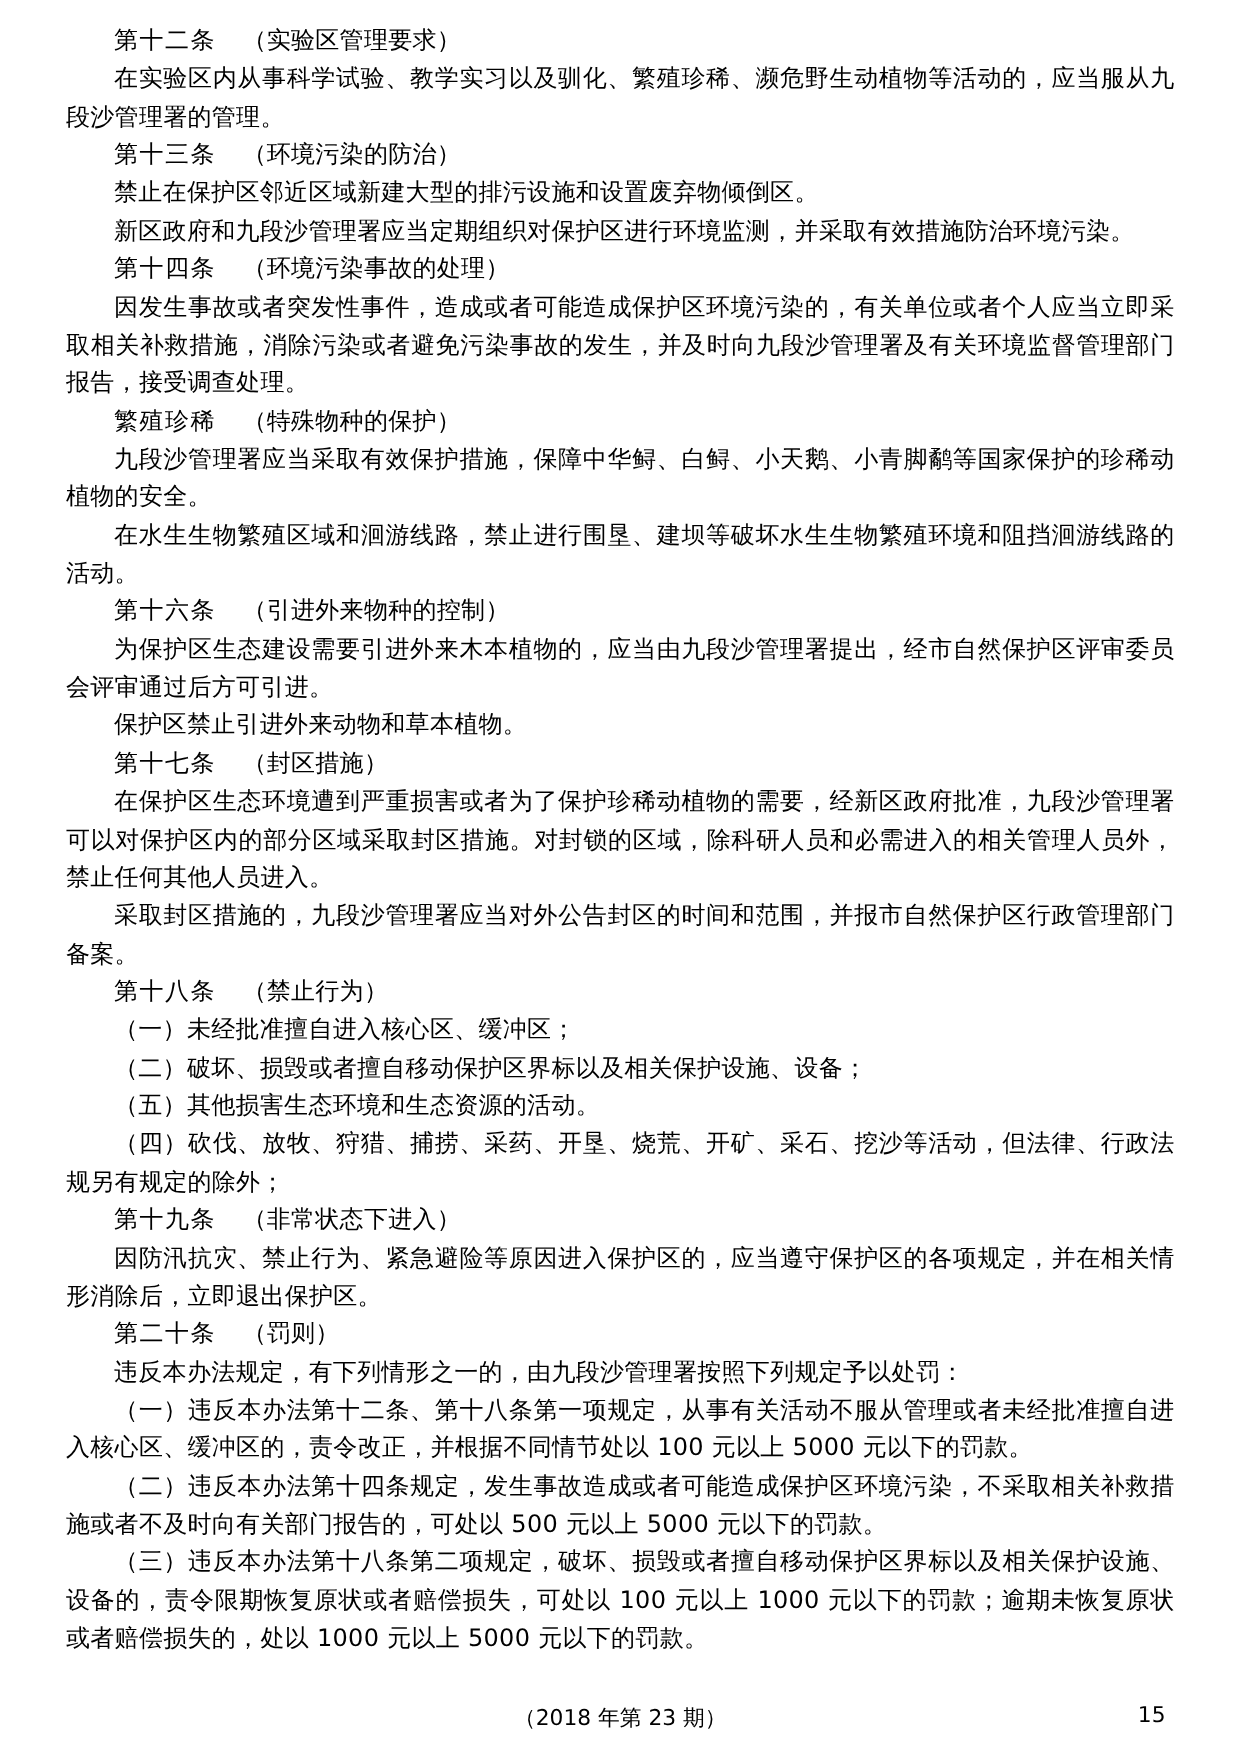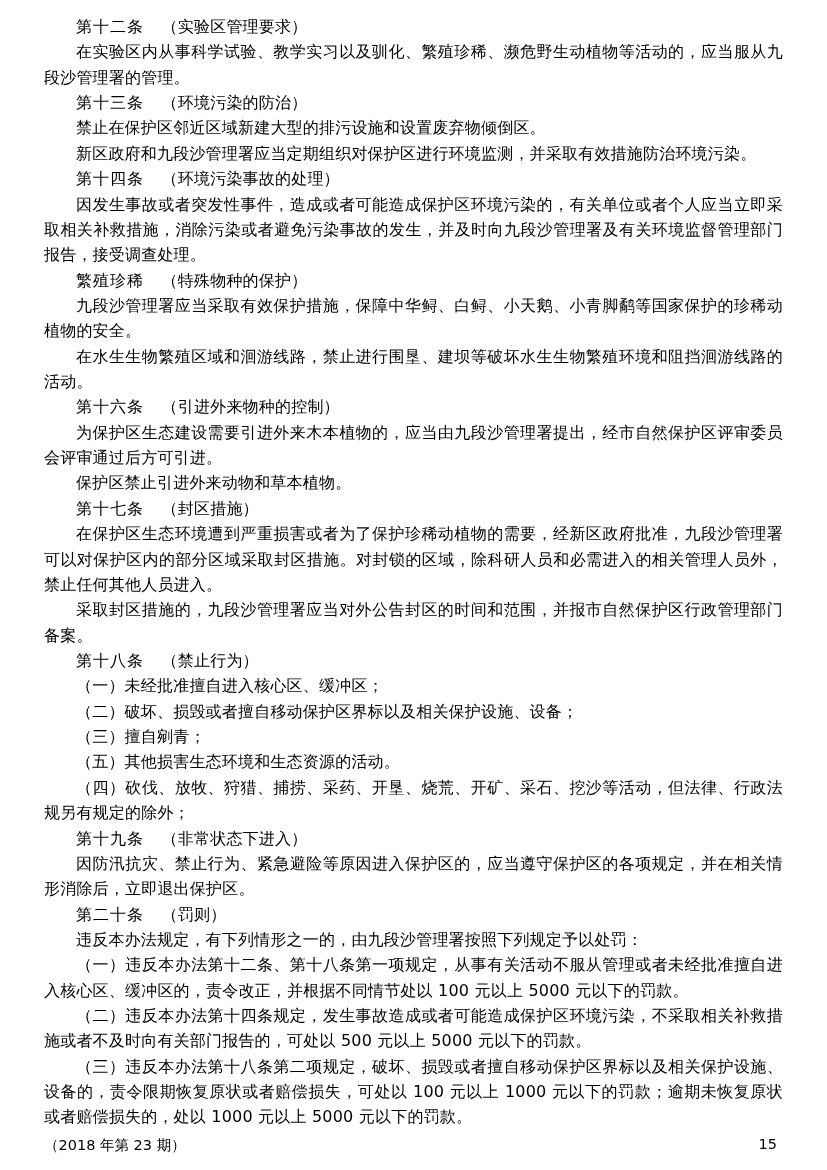--- a/index.html
+++ b/index.html
@@ -50,21 +50,21 @@
     left: 44px;
     right: 44px;
     bottom: 12px;
     height: 22px;
     font-size: 14.5px;
   }
   .footer .center {
     position: absolute;
     left: 0;
     right: 0;
-    text-align: left;
+    text-align: center;
   }
   .footer .right {
     position: absolute;
     right: 6px;
     top: 0;
     text-align: right;
   }
 </style>
 </head>
 <body>
@@ -90,21 +90,20 @@
     <p class="para">为保护区生态建设需要引进外来木本植物的，应当由九段沙管理署提出，经市自然保护区评审委员会评审通过后方可引进。</p>
     <p class="para">保护区禁止引进外来动物和草本植物。</p>
 
     <p class="heading"><span class="art-no">第十七条</span><span class="art-title">（封区措施）</span></p>
     <p class="para">在保护区生态环境遭到严重损害或者为了保护珍稀动植物的需要，经新区政府批准，九段沙管理署可以对保护区内的部分区域采取封区措施。对封锁的区域，除科研人员和必需进入的相关管理人员外，禁止任何其他人员进入。</p>
     <p class="para">采取封区措施的，九段沙管理署应当对外公告封区的时间和范围，并报市自然保护区行政管理部门备案。</p>
 
     <p class="heading"><span class="art-no">第十八条</span><span class="art-title">（禁止行为）</span></p>
     <p class="para">（一）未经批准擅自进入核心区、缓冲区；</p>
     <p class="para">（二）破坏、损毁或者擅自移动保护区界标以及相关保护设施、设备；</p>
-    <p class="para">（三）擅自剜青；</p>
     <p class="para">（五）其他损害生态环境和生态资源的活动。</p>
     <p class="para">（四）砍伐、放牧、狩猎、捕捞、采药、开垦、烧荒、开矿、采石、挖沙等活动，但法律、行政法规另有规定的除外；</p>
 
     <p class="heading"><span class="art-no">第十九条</span><span class="art-title">（非常状态下进入）</span></p>
     <p class="para">因防汛抗灾、禁止行为、紧急避险等原因进入保护区的，应当遵守保护区的各项规定，并在相关情形消除后，立即退出保护区。</p>
 
     <p class="heading"><span class="art-no">第二十条</span><span class="art-title">（罚则）</span></p>
     <p class="para">违反本办法规定，有下列情形之一的，由九段沙管理署按照下列规定予以处罚：</p>
     <p class="para">（一）违反本办法第十二条、第十八条第一项规定，从事有关活动不服从管理或者未经批准擅自进入核心区、缓冲区的，责令改正，并根据不同情节处以 100 元以上 5000 元以下的罚款。</p>
     <p class="para">（二）违反本办法第十四条规定，发生事故造成或者可能造成保护区环境污染，不采取相关补救措施或者不及时向有关部门报告的，可处以 500 元以上 5000 元以下的罚款。</p>

